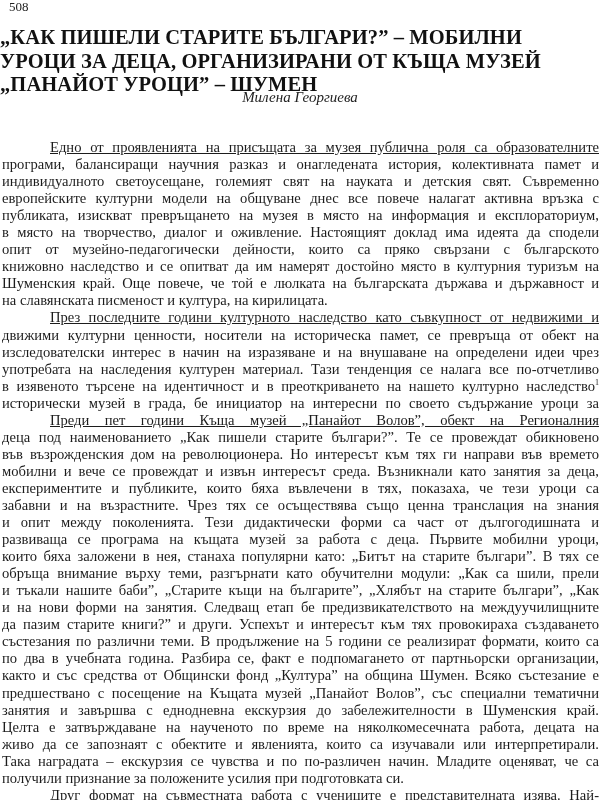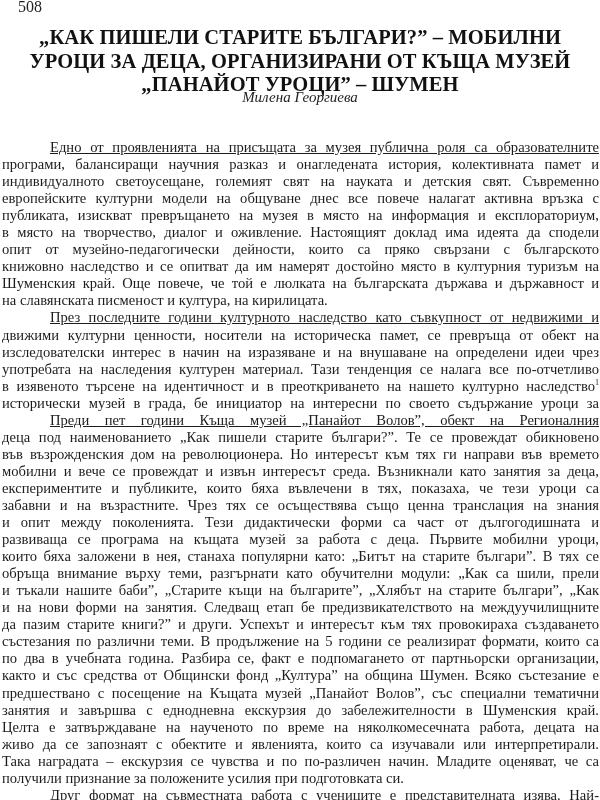--- a/index.html
+++ b/index.html
@@ -3,26 +3,26 @@
   <meta charset="utf-8">
   <style>
     html, body { margin: 0; padding: 0; }
     body {
       width: 600px; height: 800px; overflow: hidden;
       background: #ffffff; color: #1a1a1a;
       font-family: "Liberation Serif", "DejaVu Serif", serif;
       position: relative;
     }
     .page-number {
-      position: absolute; left: 18px; top: 0px;
-      font-size: 16px; line-height: 13px; color: #222;
+      position: absolute; left: 9px; top: 0px;
+      font-size: 13px; line-height: 13px; color: #222;
     }
     .title {
       position: absolute; left: 0; top: 26px; width: 600px;
-      text-align: center; font-weight: bold;
+      text-align: left; font-weight: bold;
       font-size: 20.5px; line-height: 23.5px; letter-spacing: 0.1px;
       color: #111;
     }
     .title span { display: block; white-space: nowrap; }
     .author {
       position: absolute; left: 0; top: 88px; width: 600px;
       text-align: center; font-style: italic;
       font-size: 15px; line-height: 18px; color: #222;
     }
     .body {

